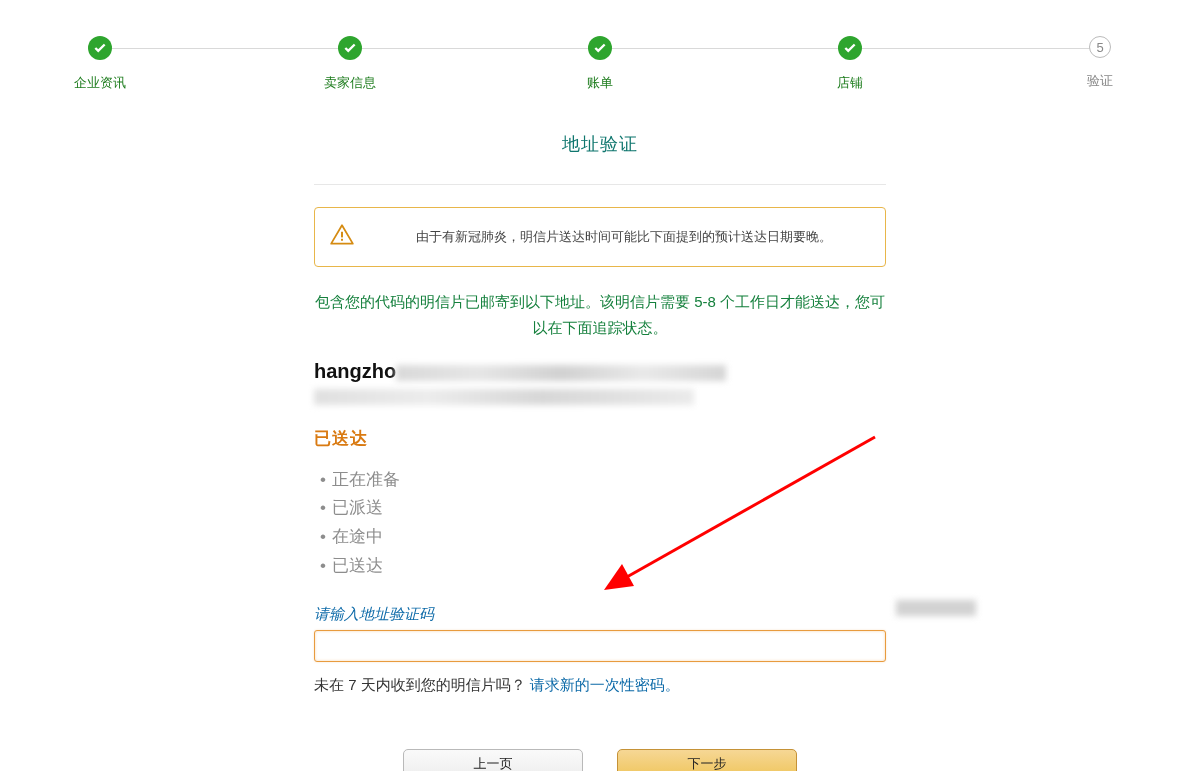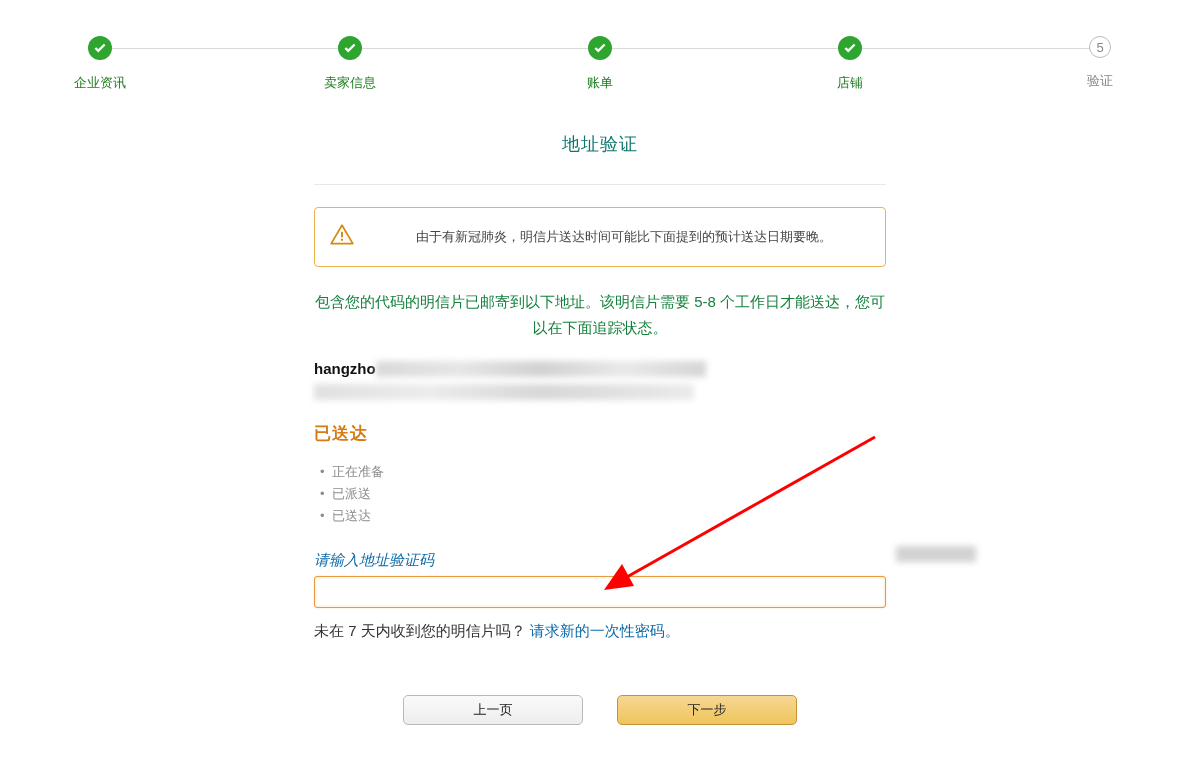--- a/index.html
+++ b/index.html
@@ -109,21 +109,21 @@
     color: #15803d;
     line-height: 1.75;
     text-align: center;
   }
 
   
   .addr {
     margin-top: 18px;
   }
   .addr-name {
-    font-size: 15px;
+    font-size: 20px;
     font-weight: 700;
     color: #111;
     display: inline-block;
   }
   .addr-blur {
     display: inline-block;
     width: 330px;
     height: 16px;
     vertical-align: text-bottom;
     background: linear-gradient(90deg, #d9d9d9 0%, #e6e6e6 25%, #d1d1d1 50%, #e9e9e9 75%, #d5d5d5 100%);
@@ -145,21 +145,21 @@
     font-weight: 700;
     color: #d97a12;
     letter-spacing: 1px;
   }
 
   .status-list {
     margin-top: 16px;
     list-style: none;
   }
   .status-list li {
-    font-size: 13px;
+    font-size: 17px;
     color: #8d8d8d;
     line-height: 1.7;
     padding-left: 18px;
     position: relative;
   }
   .status-list li::before {
     content: "•";
     position: absolute;
     left: 6px;
     color: #8d8d8d;
@@ -310,20 +310,21 @@
   <div class="addr">
     <span class="addr-name">hangzho</span><span class="addr-blur"></span>
     <span class="addr-blur2"></span>
   </div>
 
   <div class="status-title">已送达</div>
 
   <ul class="status-list">
     <li>正在准备</li>
     <li>已派送</li>
+    <li>在途中</li>
     <li>已送达</li>
   </ul>
 
   <label class="code-label">请输入地址验证码</label>
   <div style="position:relative;">
     <input class="code-input" type="text" value="" style="">
     <span class="code-input-blur"></span>
   </div>
 
   <div class="request-line">

